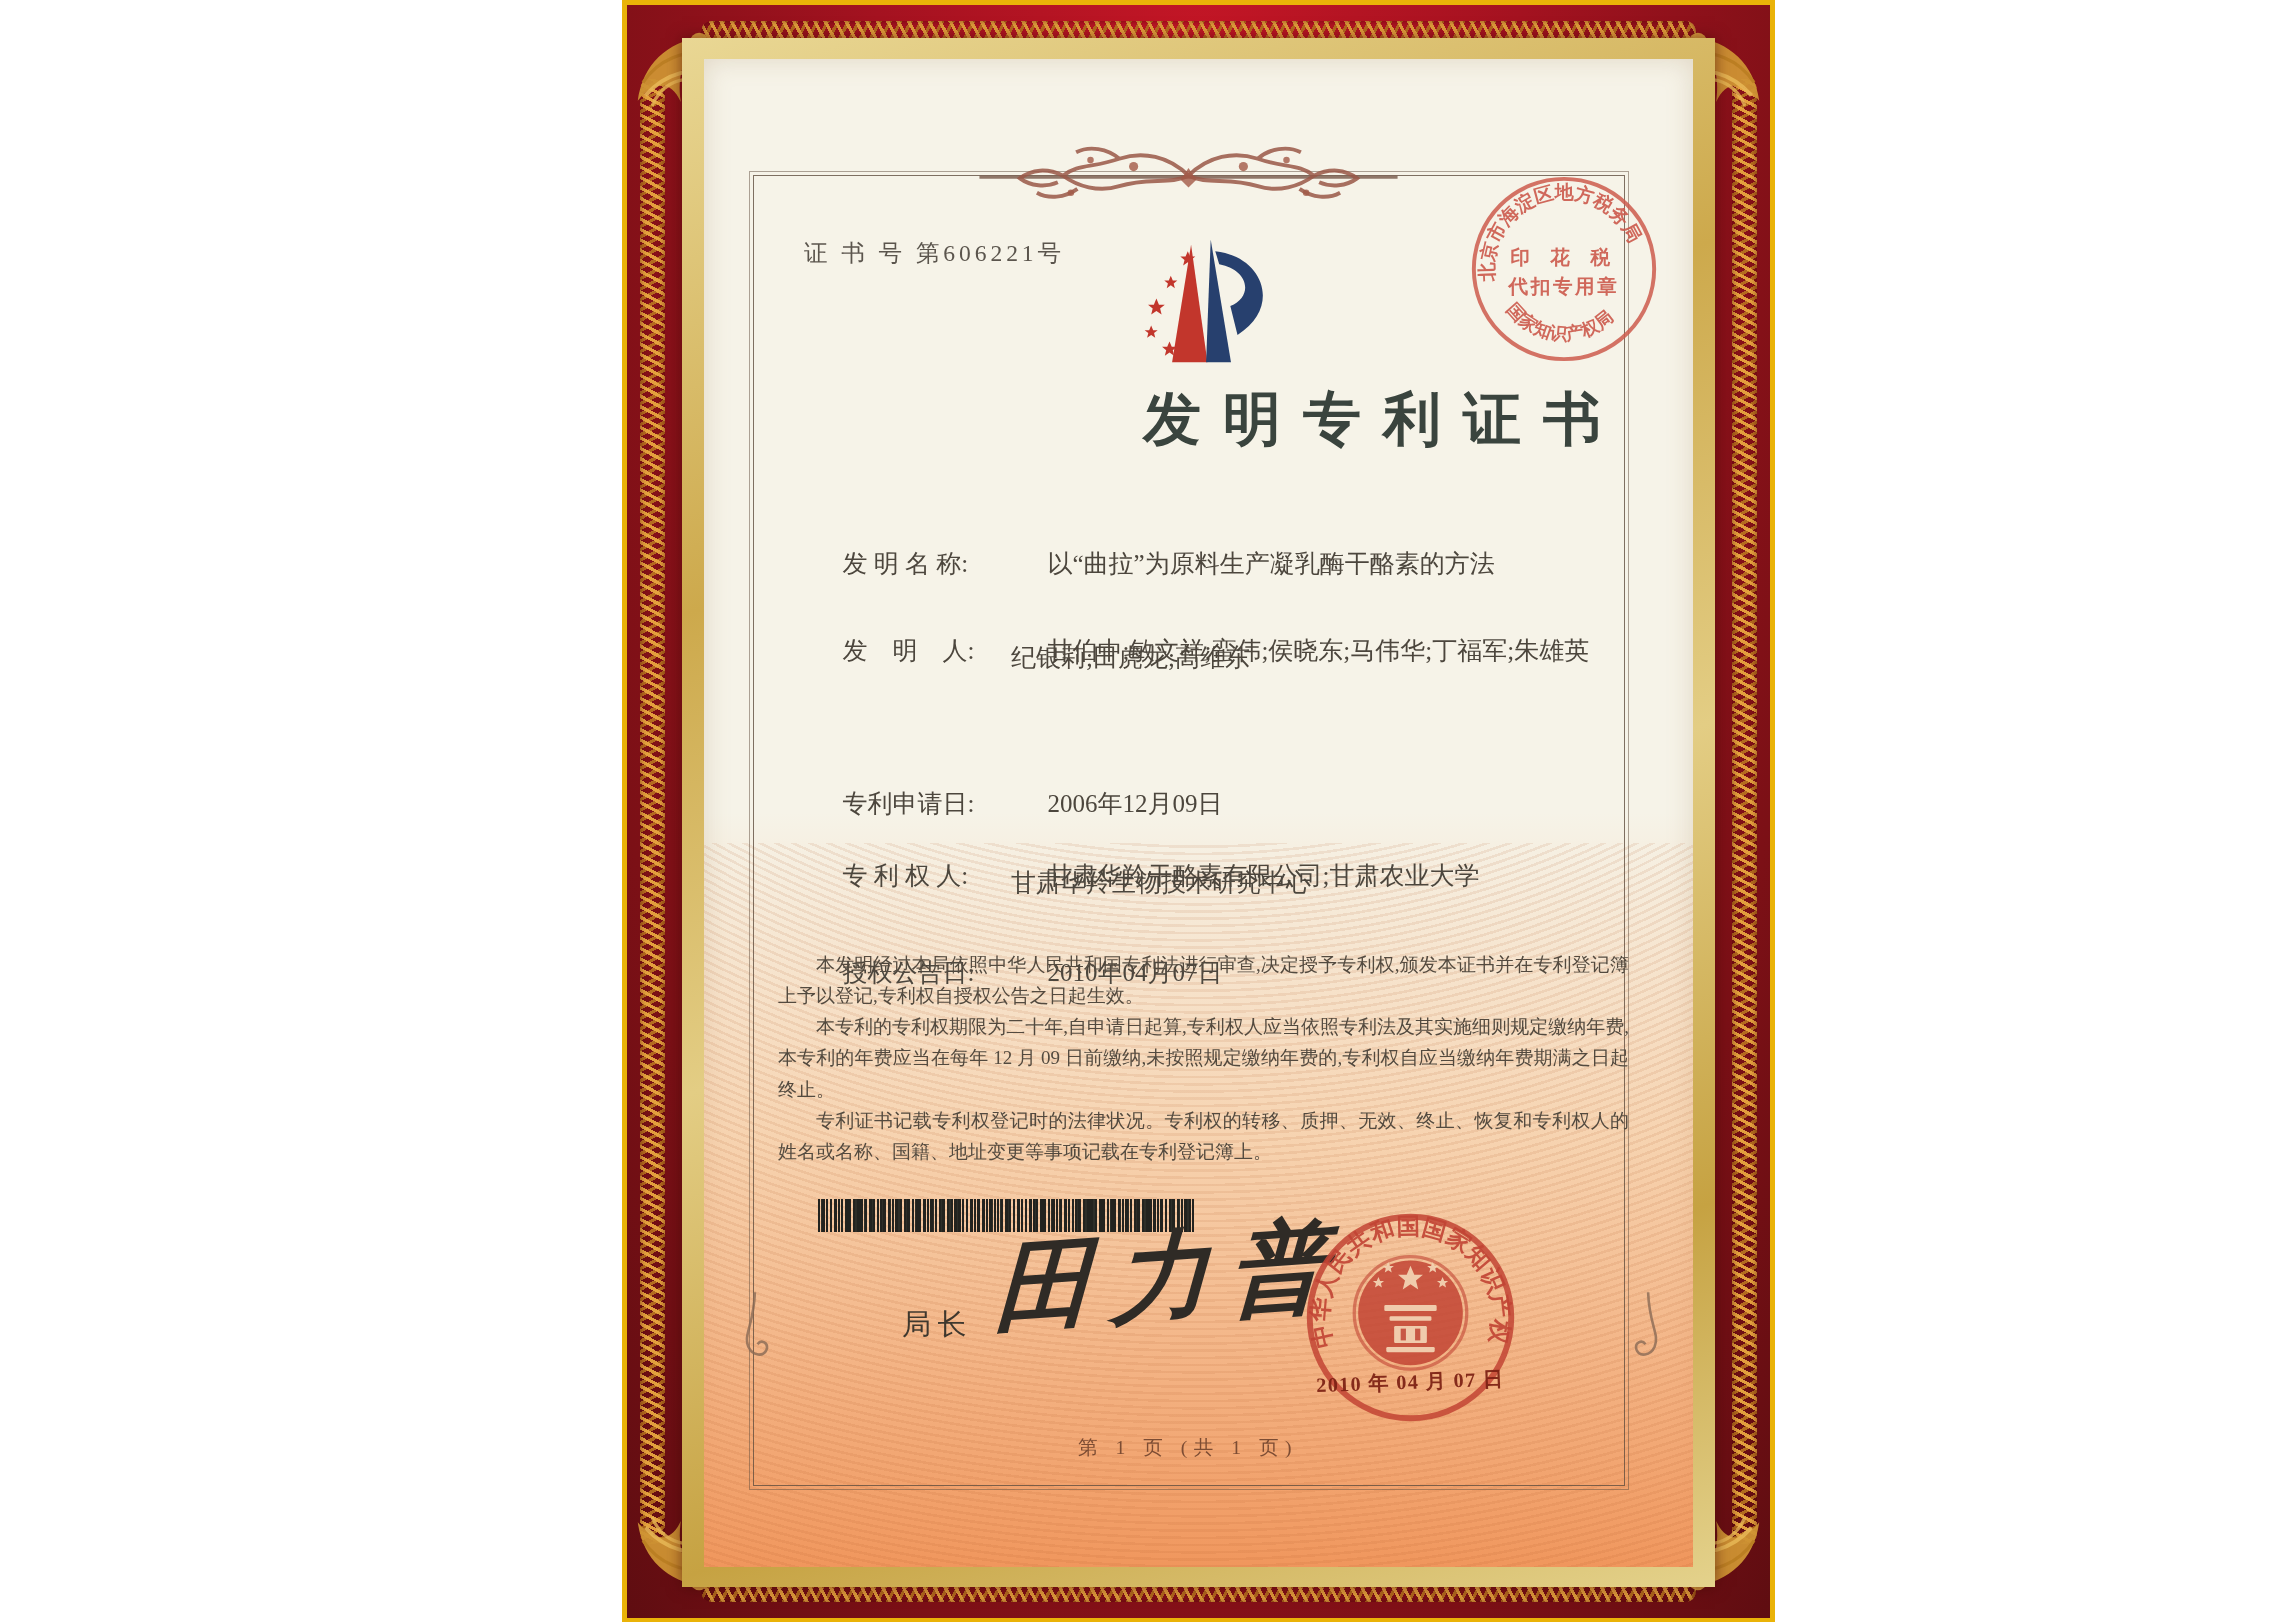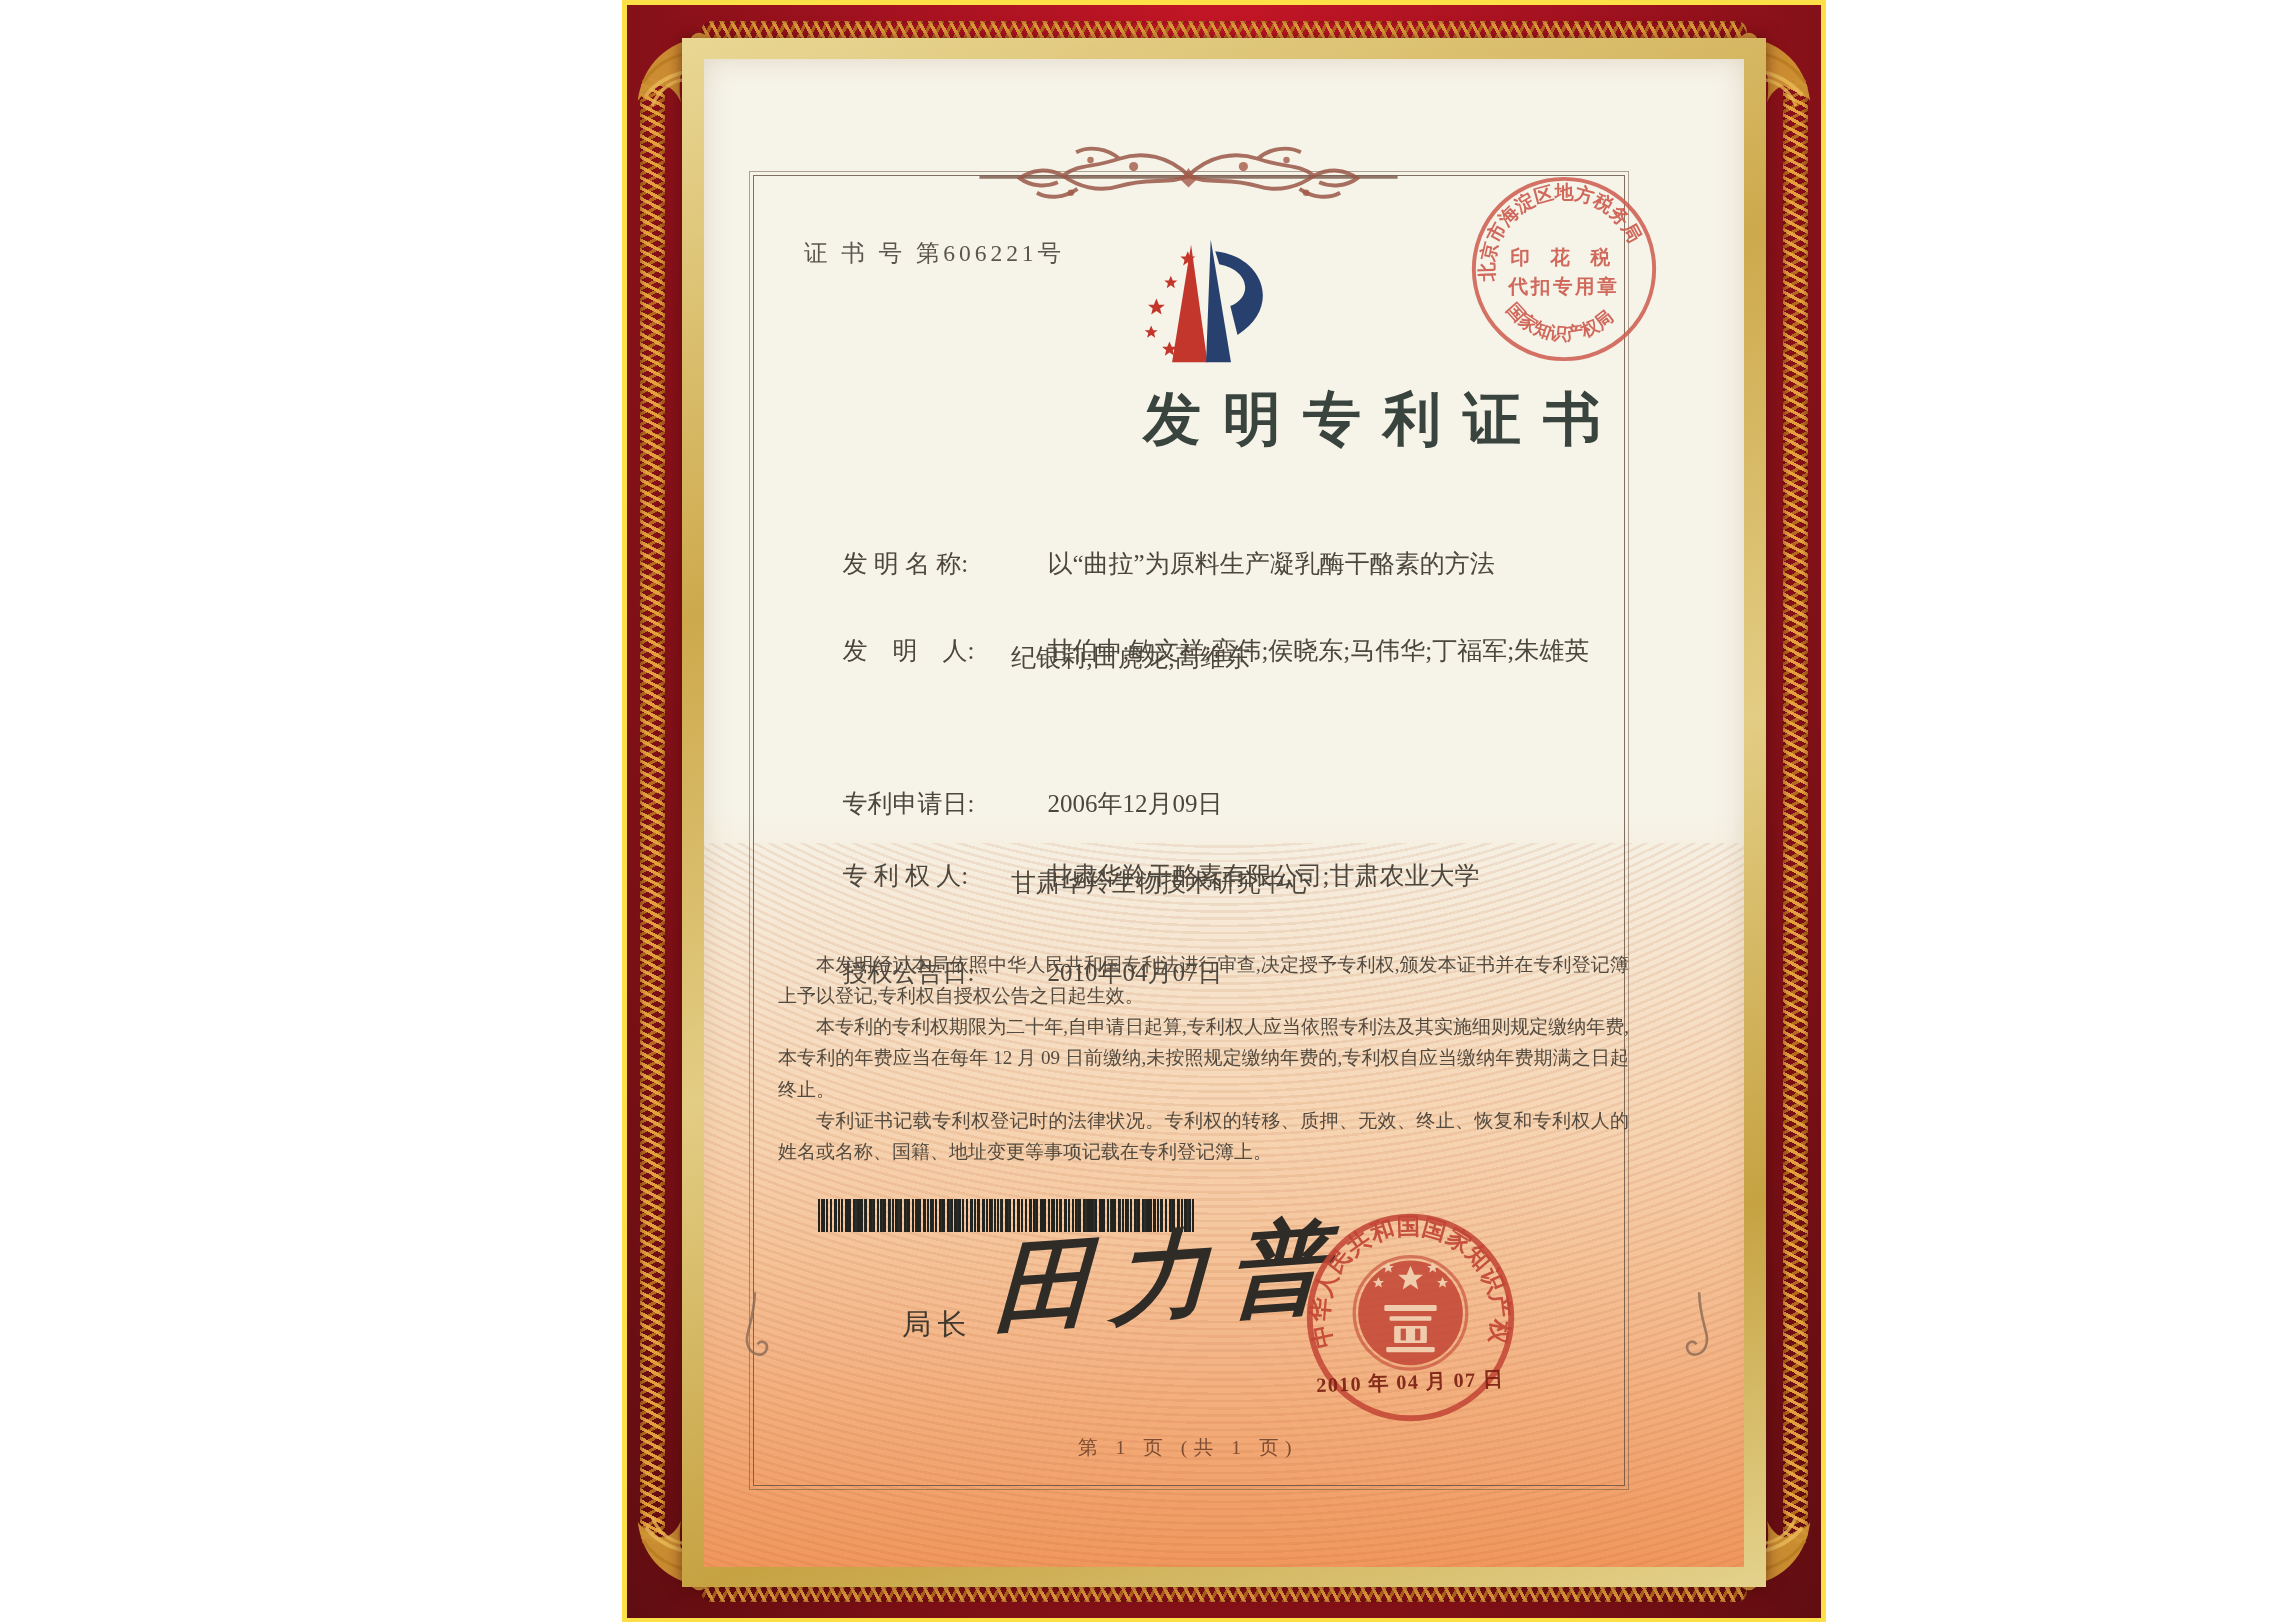--- a/index.html
+++ b/index.html
@@ -1,22 +1,22 @@
 <!DOCTYPE html>
 <html style="font-size:10.5px"><head>
 <meta charset="utf-8">
 <style>
   html,body{margin:0;padding:0;}
   body{width:2295px;height:1623px;background:#ffffff;overflow:hidden;
        font-family:"Liberation Serif","DejaVu Serif",serif;}
   .stage{position:relative;width:2295px;height:1623px;background:#fff;}
 
   
-  .cert{position:absolute;left:622px;top:0;width:1204px;height:1623px;
-        background:#fde047;}
+  .cert{position:absolute;left:622px;top:0;width:1112px;height:1623px;
+        background:#eab308;padding-left:41px;}
   .redband{position:absolute;inset:5.2px;
         background:radial-gradient(ellipse at 50% 6%, #c41626 0%, #a41220 40%, #7c1016 78%, #5f0d11 100%);}
   .braid{position:absolute;border-radius:10.5px;
         box-shadow:inset 0 0 6.5px rgba(60,0,0,.55);}
   .braid.h{left:79px;right:79px;height:25px;
         background:repeating-linear-gradient(62deg, rgba(232,166,64,.95) 0 3.3px, rgba(120,20,18,0) 3.3px 9.2px),
                    repeating-linear-gradient(118deg, rgba(186,116,32,.9) 0 3.3px, rgba(120,20,18,0) 3.3px 9.2px);}
   .braid.h.top{top:21px;} .braid.h.bot{bottom:21px;}
   .braid.v{top:79px;bottom:79px;width:25px;
         background:repeating-linear-gradient(28deg, rgba(232,166,64,.95) 0 3.3px, rgba(120,20,18,0) 3.3px 9.2px),

